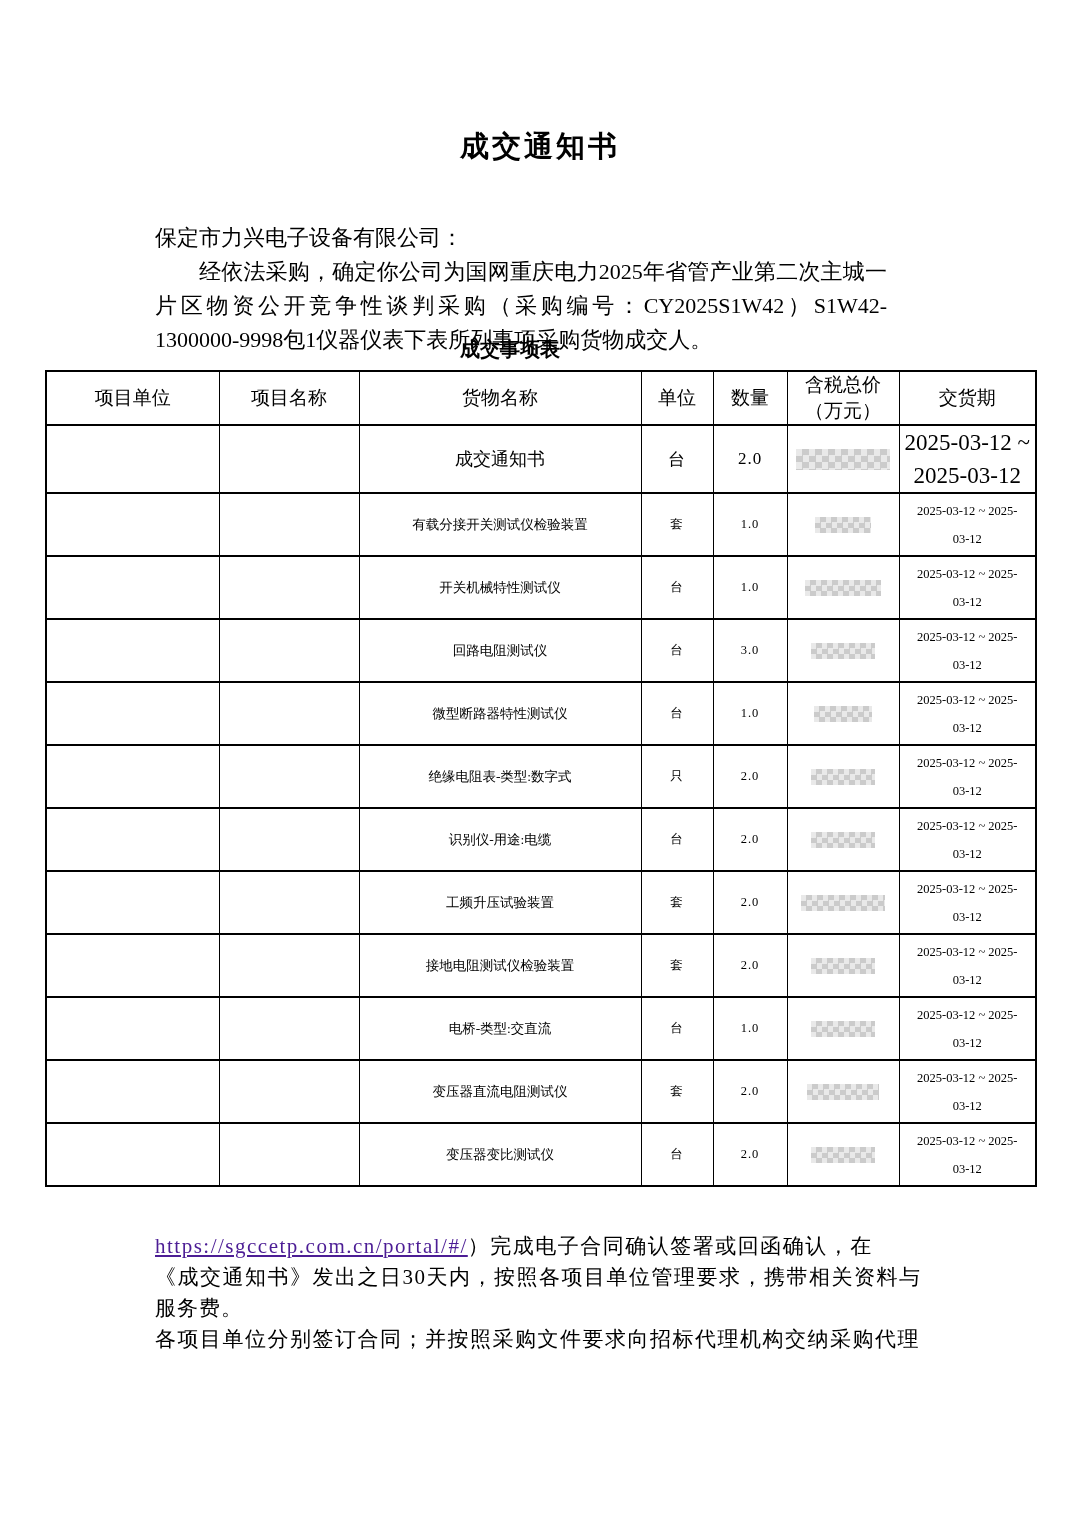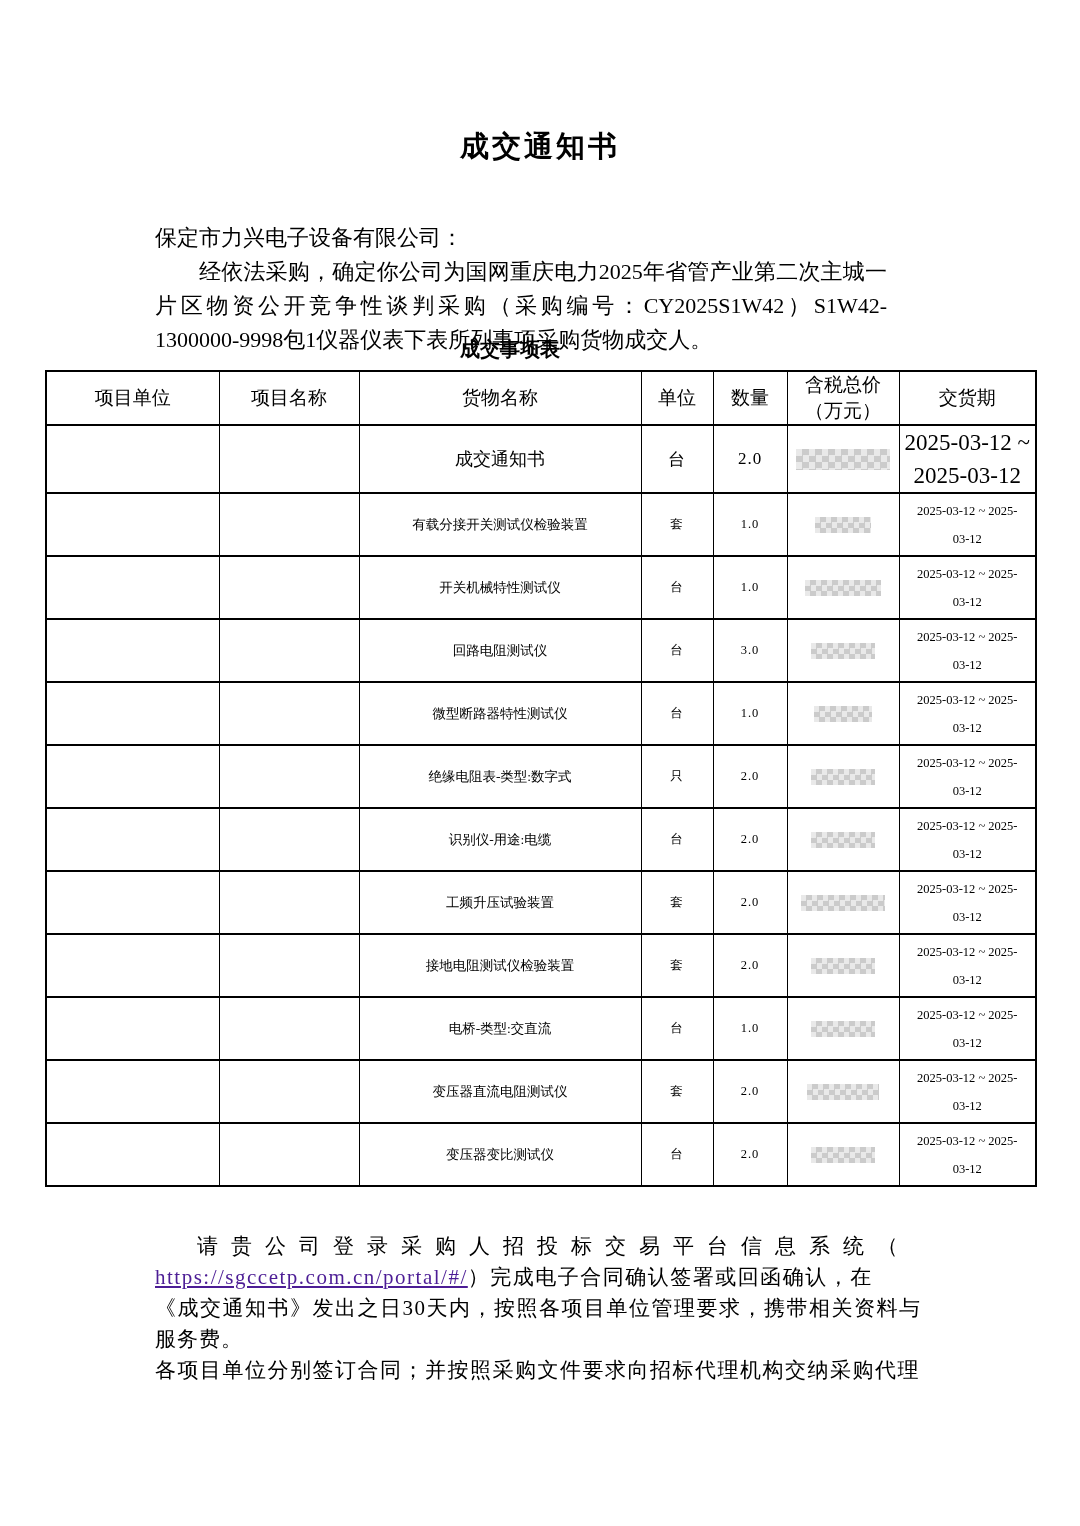--- a/index.html
+++ b/index.html
@@ -285,20 +285,19 @@
           </td>
           <td class="c-date">
             <div>2025-03-12 ~ 2025-</div>
             <div>03-12</div>
           </td>
         </tr>
       </tbody>
   </table>
 
   <div class="footer">
-    <div class="f-line f-first">请贵公司登录采购人招投标交易平台信息系统（</div>
     <div class="f-line"><a class="link" style="color: #4c1d95;">https://sgccetp.com.cn/portal/#/</a><span>）完成电子合同确认签署或回函确认，在</span></div>
     <div class="f-line">《成交通知书》发出之日30天内，按照各项目单位管理要求，携带相关资料与</div>
     <div class="f-line f-last">服务费。</div>
     <div class="f-line">各项目单位分别签订合同；并按照采购文件要求向招标代理机构交纳采购代理</div>
   </div>
 
 </div>
 
 </body></html>

